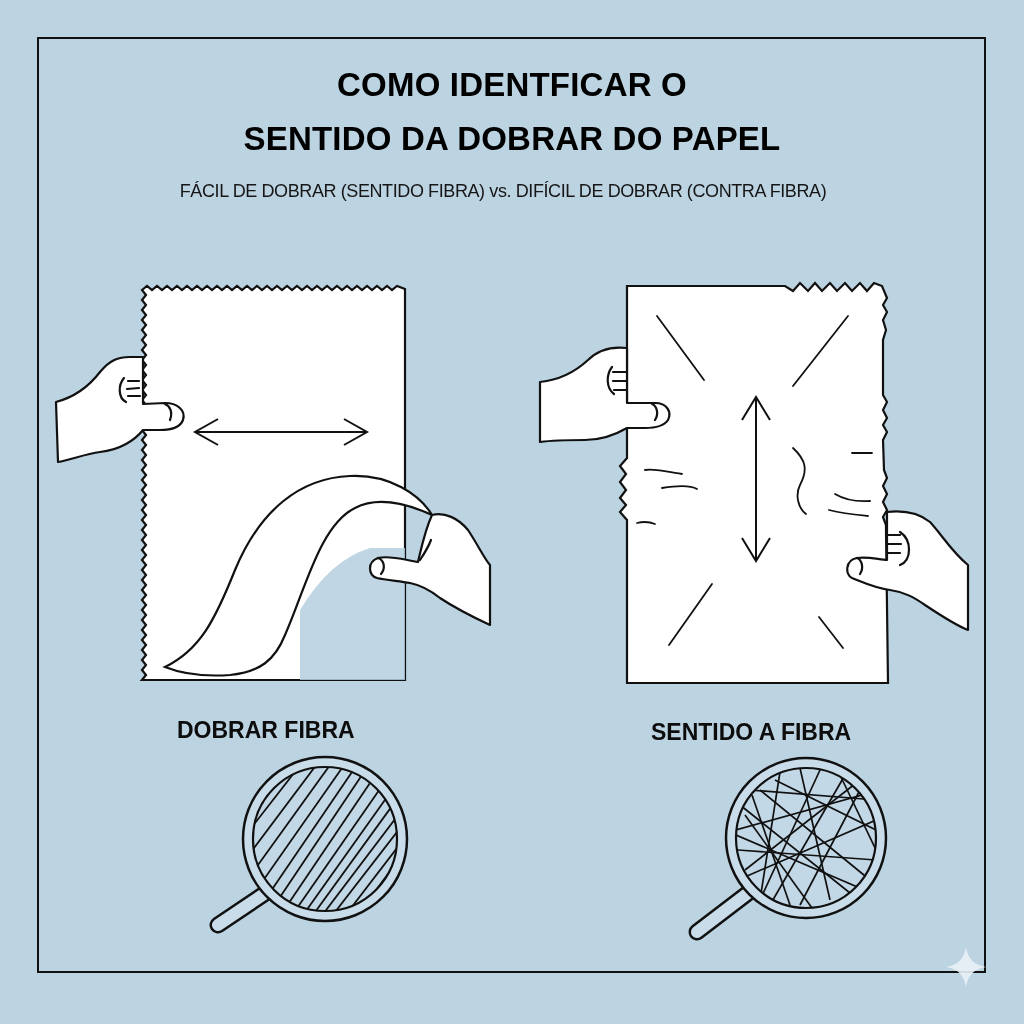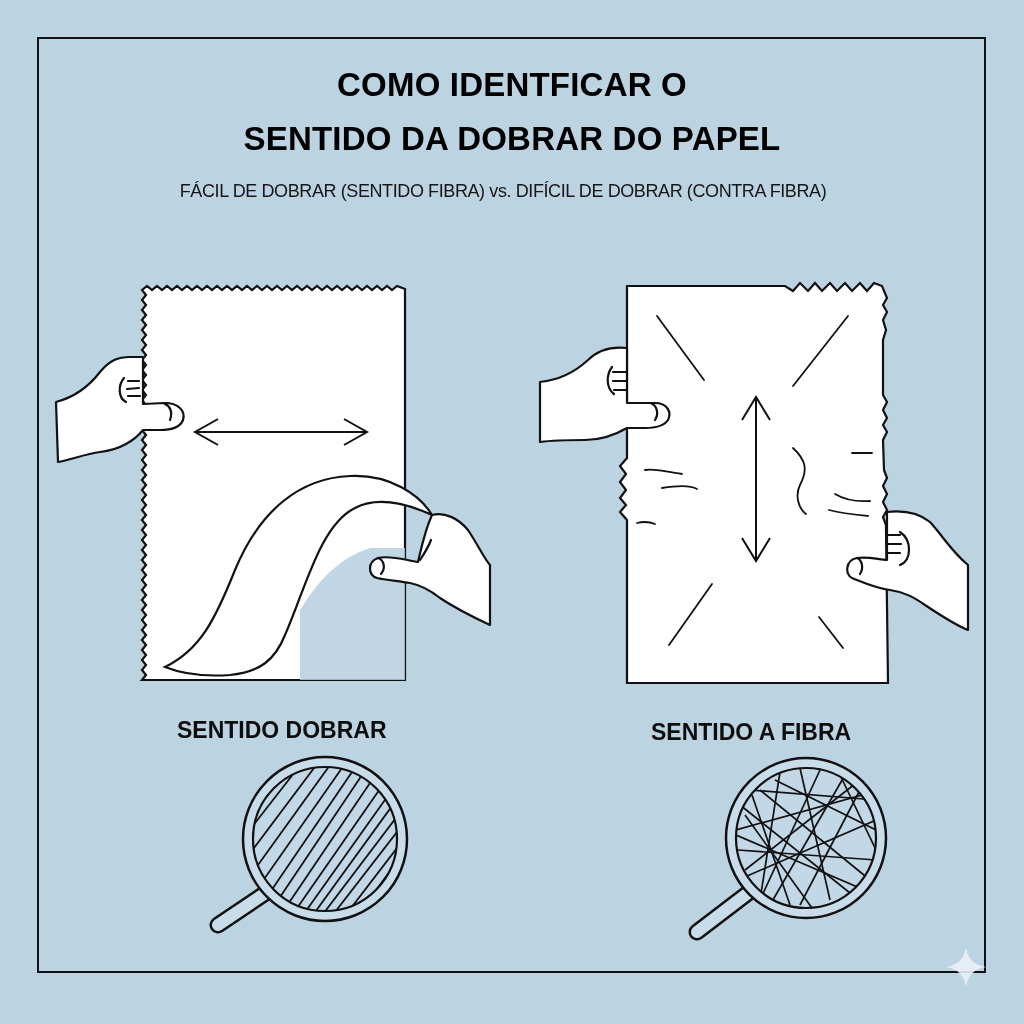--- a/index.html
+++ b/index.html
@@ -180,18 +180,18 @@
       <line x1="745" y1="815" x2="812" y2="908"></line>
       <line x1="860" y1="790" x2="800" y2="905"></line>
       <line x1="736" y1="835" x2="876" y2="895"></line>
       <line x1="780" y1="772" x2="760" y2="900"></line>
       <line x1="840" y1="775" x2="876" y2="850"></line>
       <line x1="750" y1="790" x2="876" y2="800"></line>
     </g>
   </g>
 </svg>
 
-<div class="label left">SENTIDO DOBRAR</div>
+<div class="label left">DOBRAR FIBRA</div>
 <div class="label right">SENTIDO A FIBRA</div>
 
 <svg class="sparkle" viewBox="0 0 44 44">
   <path d="M22,2 C24,14 30,20 42,22 C30,24 24,30 22,42 C20,30 14,24 2,22 C14,20 20,14 22,2 Z" fill="#e9f1f6" opacity="0.9"></path>
 </svg>
 
 </body></html>

